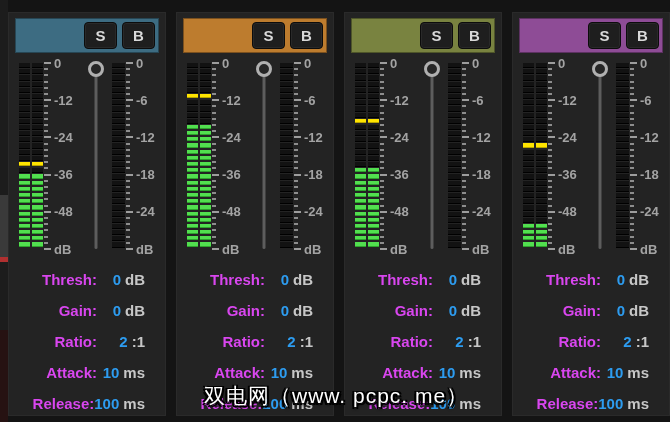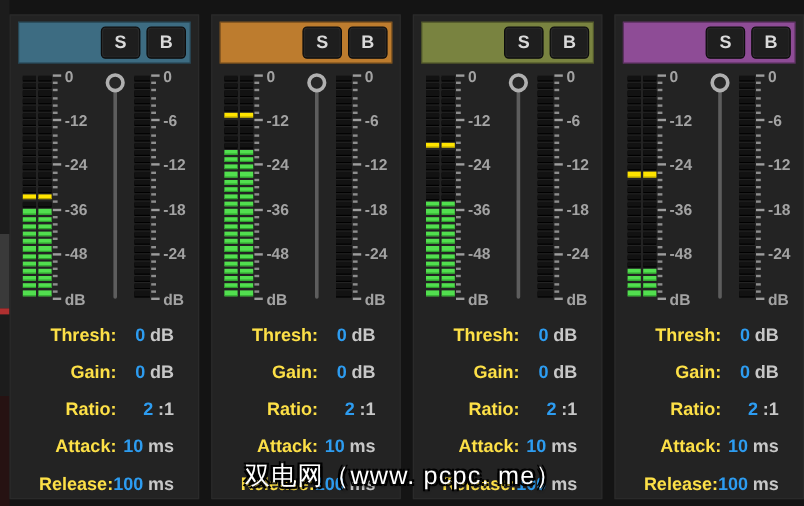--- a/index.html
+++ b/index.html
@@ -61,21 +61,21 @@
     position:absolute;left:50%;transform:translateX(-50%);
     top:12px;bottom:2px;width:3px;background:#5d5d5d;border-radius:2px;
   }
   .fader-knob{
     position:relative;width:10px;height:10px;margin:0 auto;top:-2px;
     border:3px solid #b0b0b0;border-radius:50%;background:#262626;z-index:2;
   }
 
   .params{margin-top:9px;}
   .param-row{display:flex;align-items:center;height:31px;font-size:15px;font-weight:bold;}
-  .p-label{width:88px;text-align:right;color:#fde047;}
+  .p-label{width:88px;text-align:right;color:#d946ef;}
   .p-value{flex:1;text-align:right;padding-right:20px;white-space:nowrap;}
   .p-num{color:#2d9cf0;}
   .p-unit{color:#c7c7c7;margin-left:4px;}
 
   .watermark{
     position:absolute;left:204px;top:382px;z-index:10;
     font-size:21px;color:#ffffff;letter-spacing:1px;white-space:nowrap;
     text-shadow:-2px -1px 0 #000,2px -1px 0 #000,-2px 2px 0 #000,2px 2px 0 #000,0 2px 3px #000;
   }
 </style>

